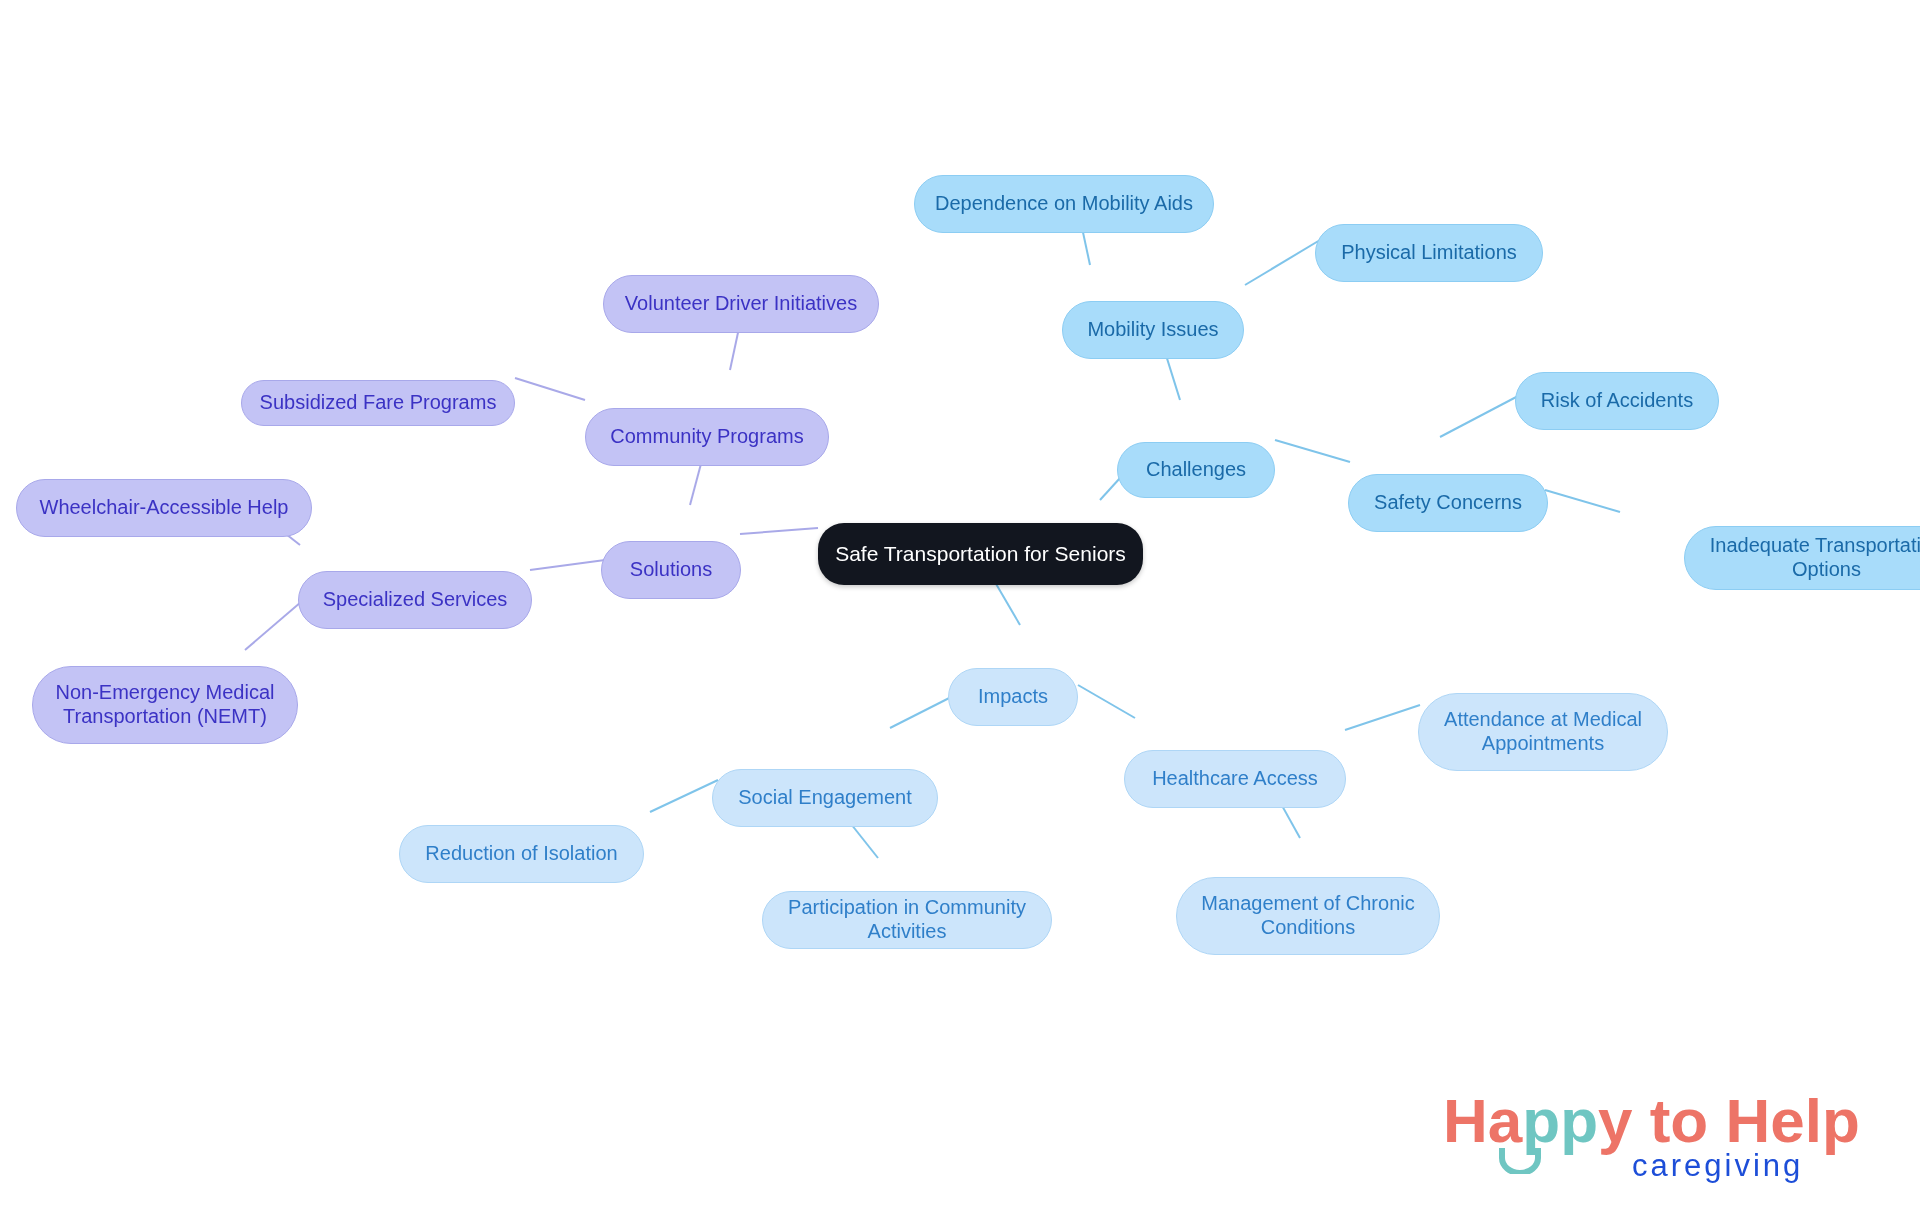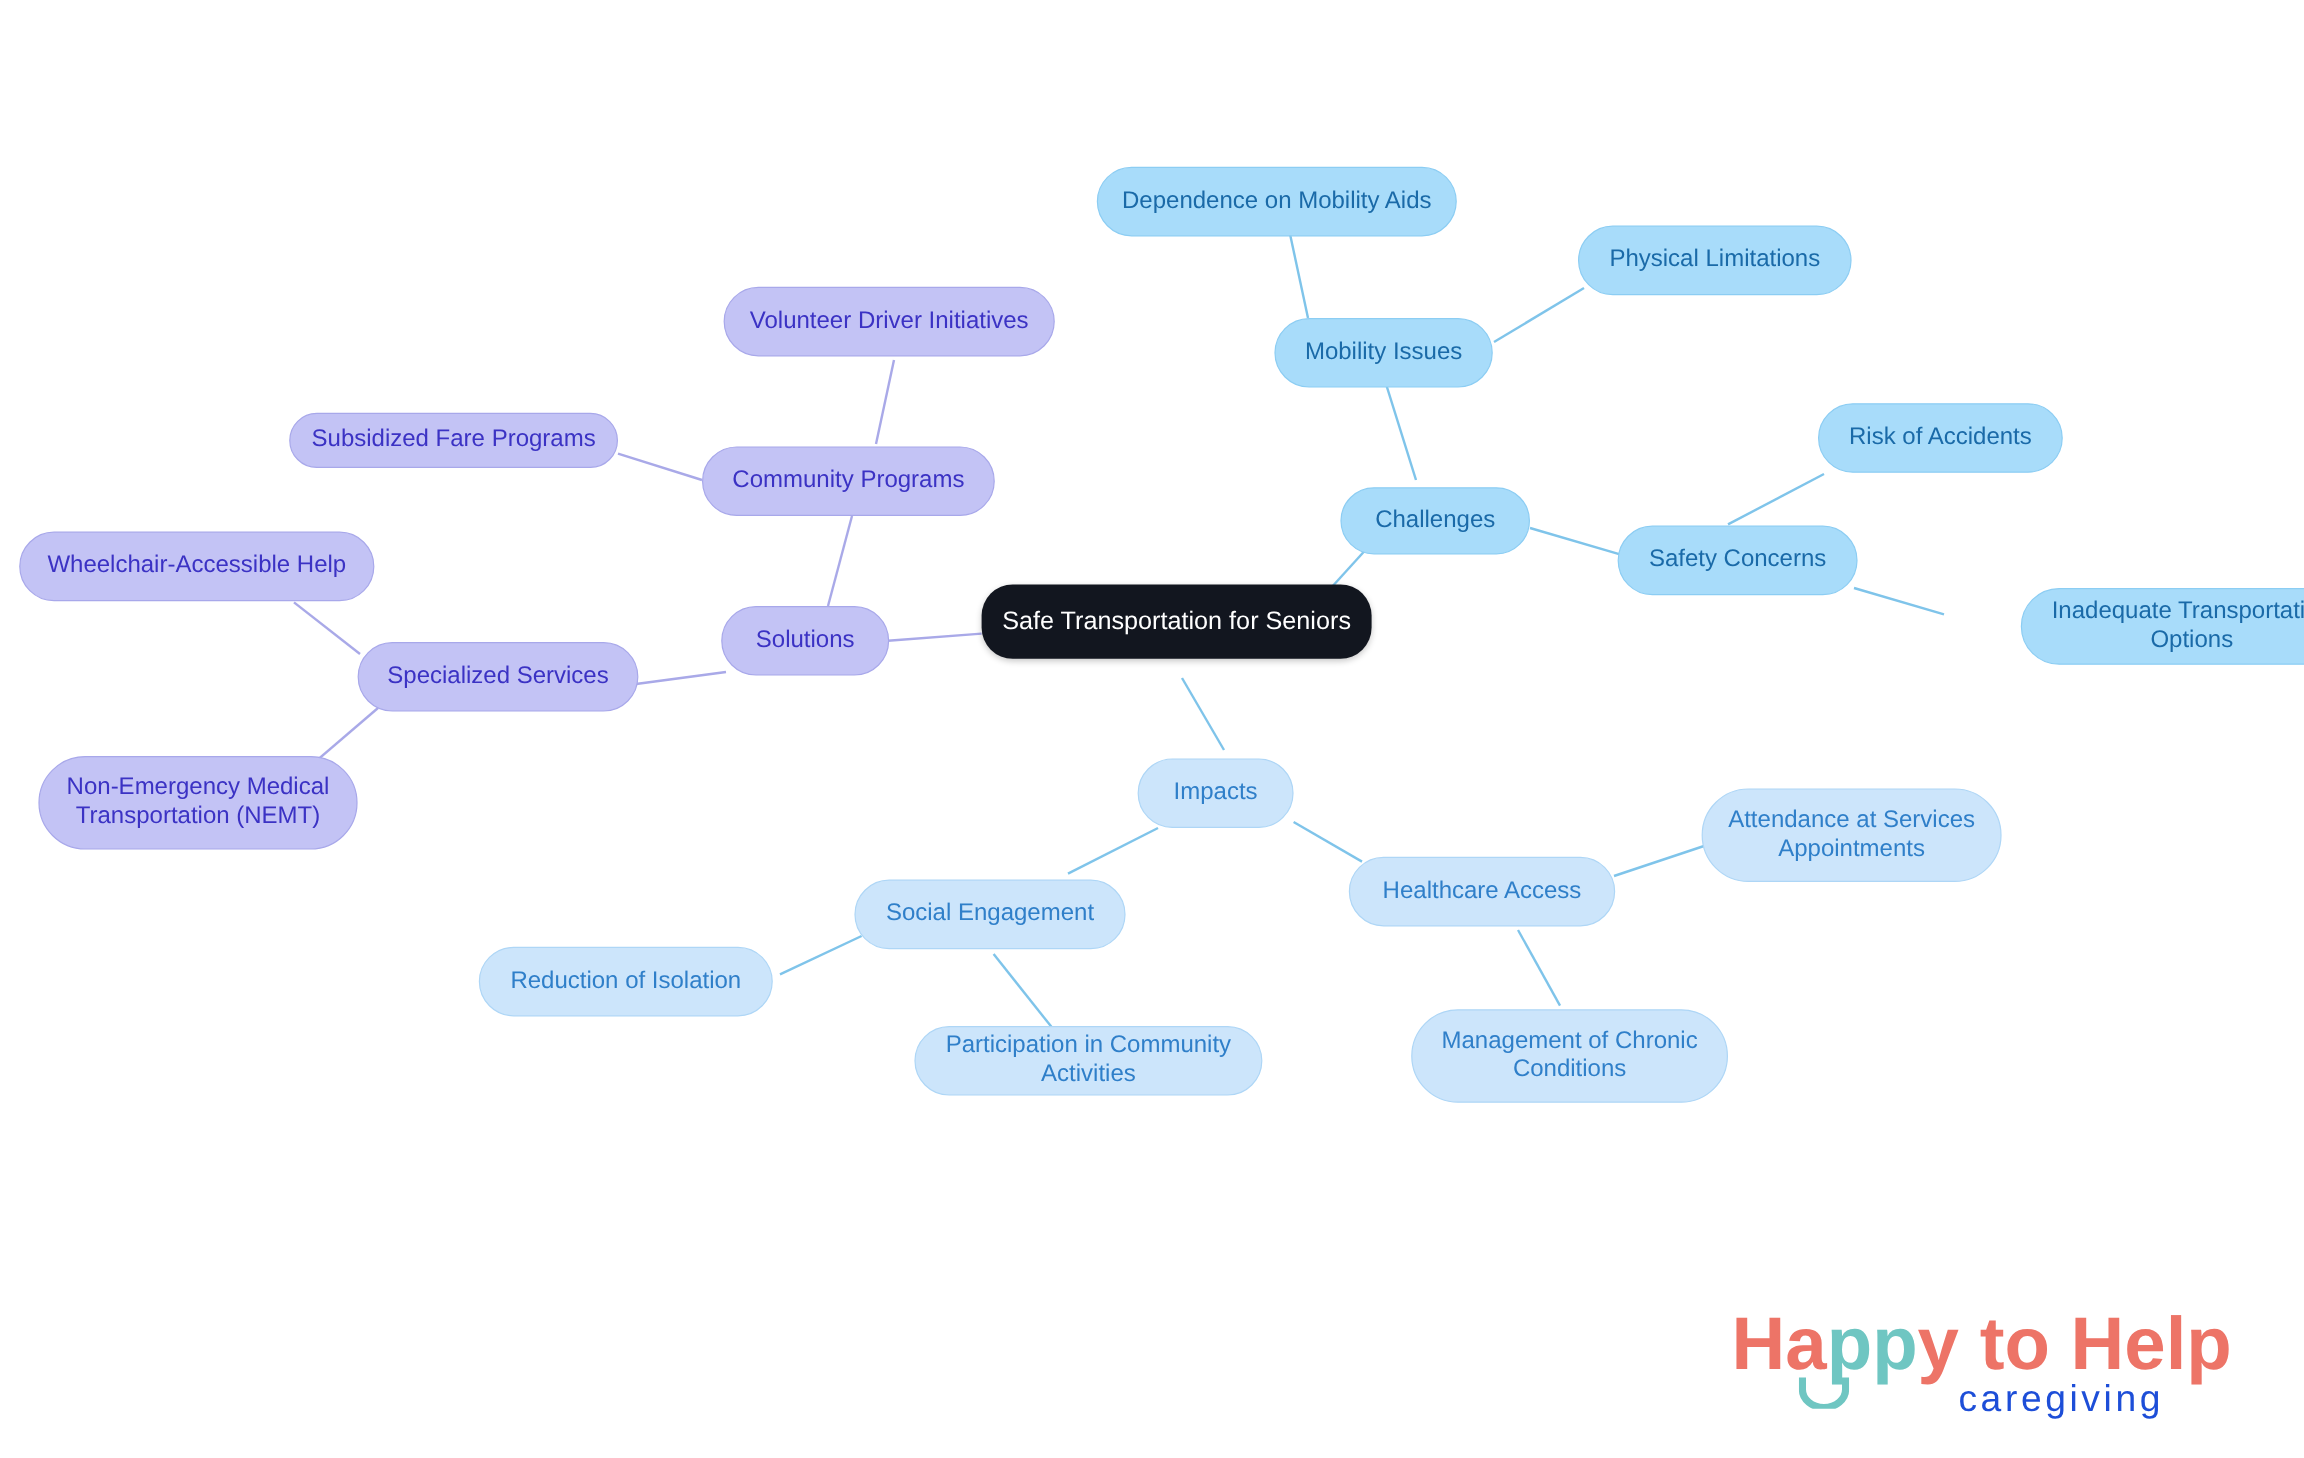--- a/index.html
+++ b/index.html
@@ -32,20 +32,21 @@
     position: absolute;
     box-sizing: border-box;
     display: flex;
     align-items: center;
     justify-content: center;
     text-align: center;
     border-radius: 999px;
     line-height: 1.18;
     padding: 0 14px;
     white-space: pre-line;
+    margin-top: 36px;
   }
   .node.root {
     background: #12161f;
     color: #ffffff;
     font-size: 21px;
     border: none;
     border-radius: 26px;
     box-shadow: 0 2px 5px rgba(0,0,0,0.22);
   }
   .node.blue-a {
@@ -188,21 +189,21 @@
 
   <div class="node blue-b" style="left:712px; top:733px; width:226px; height:58px;">Social Engagement</div>
 
   <div class="node blue-b" style="left:399px; top:789px; width:245px; height:58px;">Reduction of Isolation</div>
 
   <div class="node blue-b" style="left:762px; top:855px; width:290px; height:58px;">Participation in Community
 Activities</div>
 
   <div class="node blue-b" style="left:1124px; top:714px; width:222px; height:58px;">Healthcare Access</div>
 
-  <div class="node blue-b" style="left:1418px; top:657px; width:250px; height:78px;">Attendance at Services
+  <div class="node blue-b" style="left:1418px; top:657px; width:250px; height:78px;">Attendance at Medical
 Appointments</div>
 
   <div class="node blue-b" style="left:1176px; top:841px; width:264px; height:78px;">Management of Chronic
 Conditions</div>
 
   <div class="logo">
     <div class="logo-main"><span class="c-coral">Ha</span><span class="c-teal">pp</span><span class="c-coral">y to Help</span></div>
     <svg class="smile" viewBox="0 0 42 28">
       <path d="M 3 2 L 3 12 A 18 15 0 0 0 39 12 L 39 2" stroke="#6fc6c2" stroke-width="6" fill="none" stroke-linecap="butt"></path>
     </svg>

